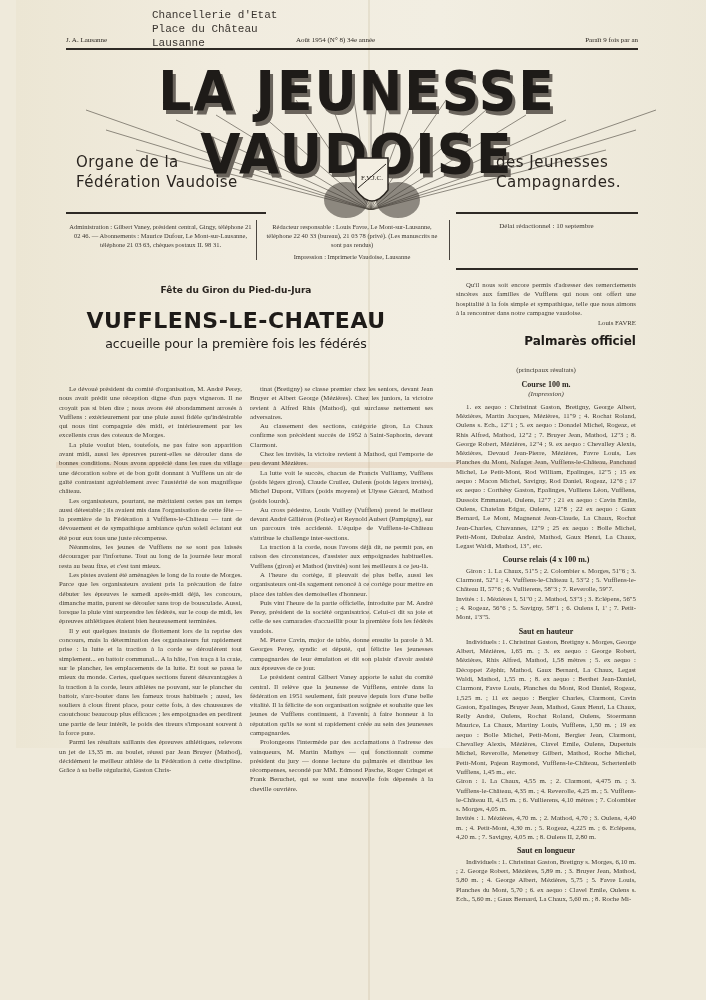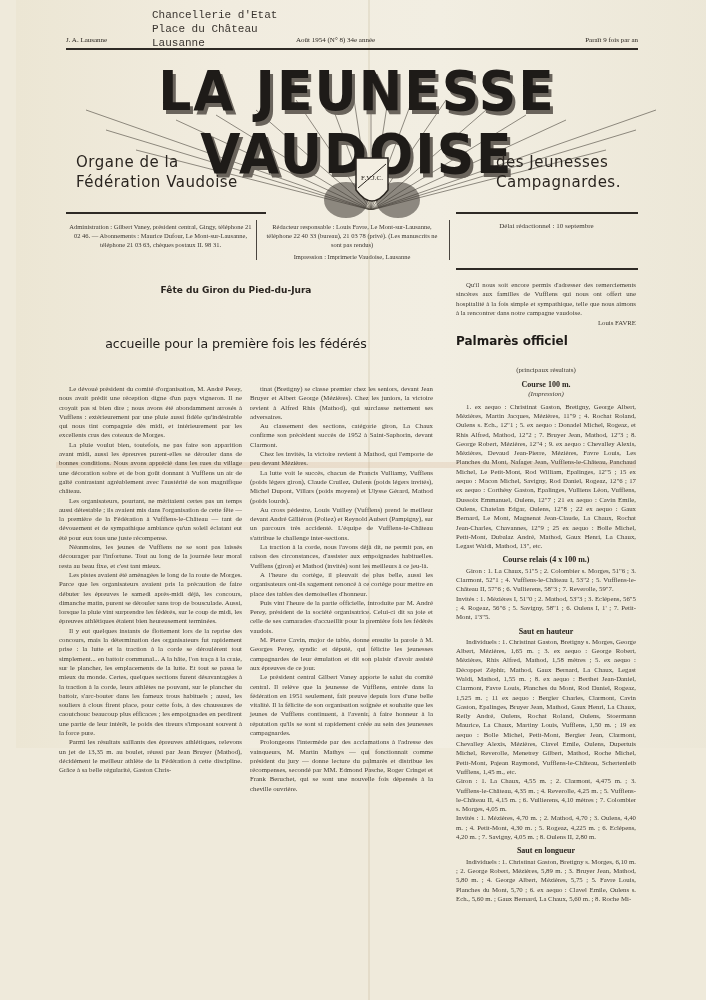--- a/index.html
+++ b/index.html
@@ -25,21 +25,21 @@
   .emblem { position:absolute; left:300px; top:150px; width:110px; height:70px; }
   .infobox { position:absolute; top:222px; font-size:6.5px; line-height:9px; color:#3a3530; text-align:justify; }
   .vrule { position:absolute; width:1px; background:#4a453f; }
   .kicker { position:absolute; left:40px; top:285px; width:360px; text-align:center; font-family:"DejaVu Sans", sans-serif; font-weight:bold; font-size:9px; }
   .headline { position:absolute; left:40px; top:308px; width:360px; text-align:center; font-family:"DejaVu Sans", sans-serif; font-weight:bold; font-size:22px; letter-spacing:0.5px; color:#1e1b18; }
   .deck { position:absolute; left:40px; top:336px; width:360px; text-align:center; font-family:"DejaVu Sans", sans-serif; font-weight:normal; font-size:12.5px; color:#1e1b18; }
   .date { position:absolute; left:40px; top:357px; width:360px; text-align:center; font-family:"DejaVu Sans", sans-serif; font-weight:bold; font-size:10px; }
   .col { position:absolute; font-size:6.8px; line-height:9.3px; text-align:justify; color:#3e3932; hyphens:auto; }
   .col p { margin:0; text-indent:10px; }
   .sig { text-align:right; font-size:6.8px; margin-top:1px; }
-  .palm { text-align:left; font-family:"DejaVu Sans", sans-serif; font-weight:bold; font-size:12px; margin:10px 0 5px; color:#1e1b18; }
+  .palm { text-align:right; font-family:"DejaVu Sans", sans-serif; font-weight:bold; font-size:12px; margin:10px 0 5px; color:#1e1b18; }
   .palmsub { text-align:center; font-size:7px; margin-bottom:4px;margin-top:19px; }
   .sechead { text-align:center; font-size:8px; font-weight:bold; margin:5px 0 1px; color:#2a2520; }
   .secsub { text-align:center; font-size:7px; font-style:italic; margin-bottom:2px; }
   .smudge { position:absolute; left:40px; top:462px; width:580px; height:6px; background:rgba(200,150,110,0.18); }
 </style>
 </head>
 <body>
 
 <div class="page">
   <div class="fold"></div>
@@ -109,20 +109,21 @@
     <div>Rédacteur responsable : Louis Favre, Le Mont-sur-Lausanne, téléphone 22 40 33 (bureau), 21 03 78 (privé). (Les manuscrits ne sont pas rendus)</div>
     <div style="margin-top:3px">Impression : Imprimerie Vaudoise, Lausanne</div>
   </div>
   <div class="vrule" style="left:433px; top:220px; height:40px;"></div>
   <div class="infobox" style="left:438px; width:185px; text-align:center; font-size:7px;">
     <div>Délai rédactionnel : 10 septembre</div>
   </div>
   <div class="rule" style="left:440px; top:268px; width:182px;"></div>
 
   <div class="kicker">Fête du Giron du Pied-du-Jura</div>
+  <div class="headline">VUFFLENS-LE-CHATEAU</div>
   <div class="deck">accueille pour la première fois les fédérés</div>
 
   <div class="smudge"></div>
 
   <div class="col" style="left:43px; top:384px; width:183px;">
     <p>Le dévoué président du comité d'organisation, M. André Perey, nous avait prédit une réception digne d'un pays vigneron. Il ne croyait pas si bien dire ; nous avons été abondamment arrosés à Vufflens : extérieurement par une pluie aussi fidèle qu'indésirable qui nous tint compagnie dès midi, et intérieurement par les excellents crus des coteaux de Morges.</p>
     <p>La pluie voulut bien, toutefois, ne pas faire son apparition avant midi, aussi les épreuves purent-elles se dérouler dans de bonnes conditions. Nous avons apprécié dans les rues du village une décoration sobre et de bon goût donnant à Vufflens un air de gaîté contrastant agréablement avec l'austérité de son magnifique château.</p>
     <p>Les organisateurs, pourtant, ne méritaient certes pas un temps aussi détestable ; ils avaient mis dans l'organisation de cette fête — la première de la Fédération à Vufflens-le-Château — tant de dévouement et de sympathique ambiance qu'un soleil éclatant eut été pour eux tous une juste récompense.</p>
     <p>Néanmoins, les jeunes de Vufflens ne se sont pas laissés décourager par l'infortune. Tout au long de la journée leur moral resta au beau fixe, et c'est tant mieux.</p>
     <p>Les pistes avaient été aménagées le long de la route de Morges. Parce que les organisateurs avaient pris la précaution de faire débuter les épreuves le samedi après-midi déjà, les concours, dimanche matin, purent se dérouler sans trop de bousculade. Aussi, lorsque la pluie vint surprendre les fédérés, sur le coup de midi, les épreuves athlétiques étaient bien heureusement terminées.</p>

